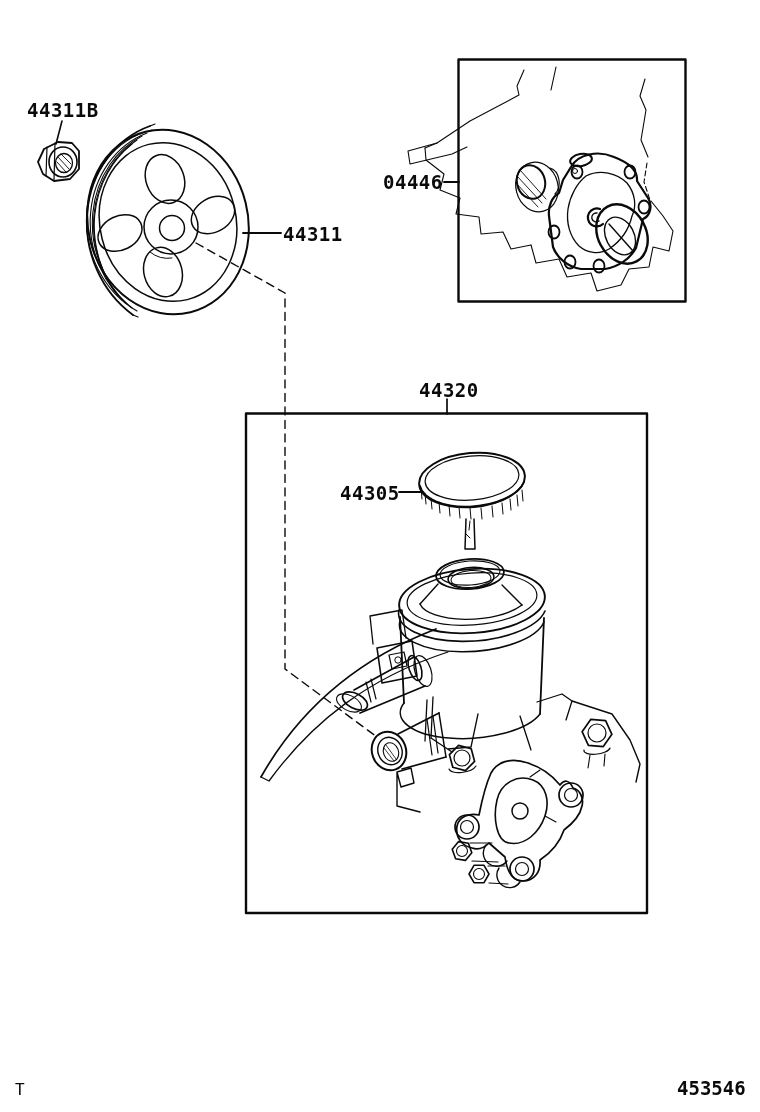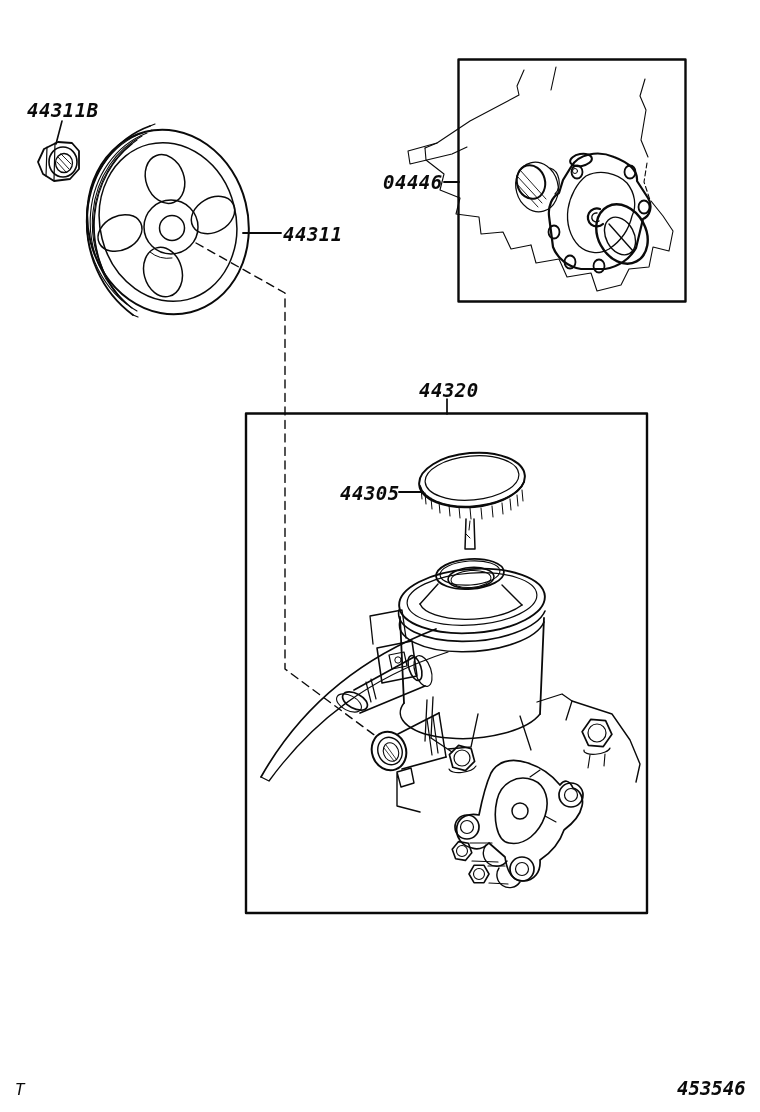--- a/index.html
+++ b/index.html
@@ -1,17 +1,17 @@
 <!DOCTYPE html>
 <html><head>
 <meta charset="utf-8">
 <style>
   html,body{margin:0;padding:0;background:#ffffff;}
   .page{position:relative;width:760px;height:1112px;background:#ffffff;overflow:hidden;
-        font-family:"DejaVu Sans Mono","Liberation Mono",monospace;font-style:italic;}
+        font-family:"DejaVu Sans Mono","Liberation Mono",monospace;}
   svg{display:block;}
   text.part{font-family:"DejaVu Sans Mono","Liberation Mono",monospace;
             font-weight:700;font-size:19px;fill:#0a0a0a;letter-spacing:0.5px;}
   text.footer-small{font-family:"DejaVu Sans Mono","Liberation Mono",monospace;
             font-weight:400;font-size:16px;fill:#0a0a0a;}
   text.footer-code{font-family:"DejaVu Sans Mono","Liberation Mono",monospace;
             font-weight:700;font-size:19px;fill:#0a0a0a;}
   .ln{stroke:#0a0a0a;fill:none;stroke-linecap:round;stroke-linejoin:round;}
 </style>
 </head>

